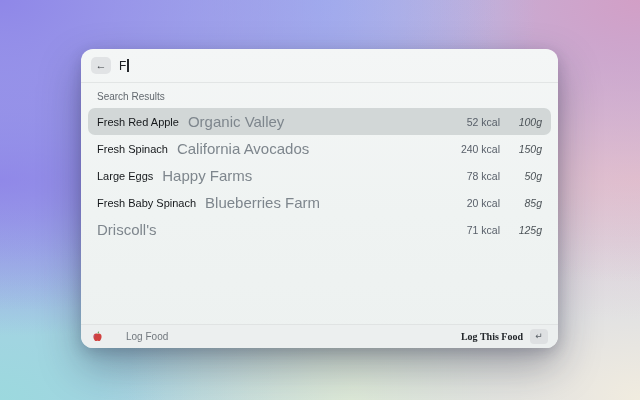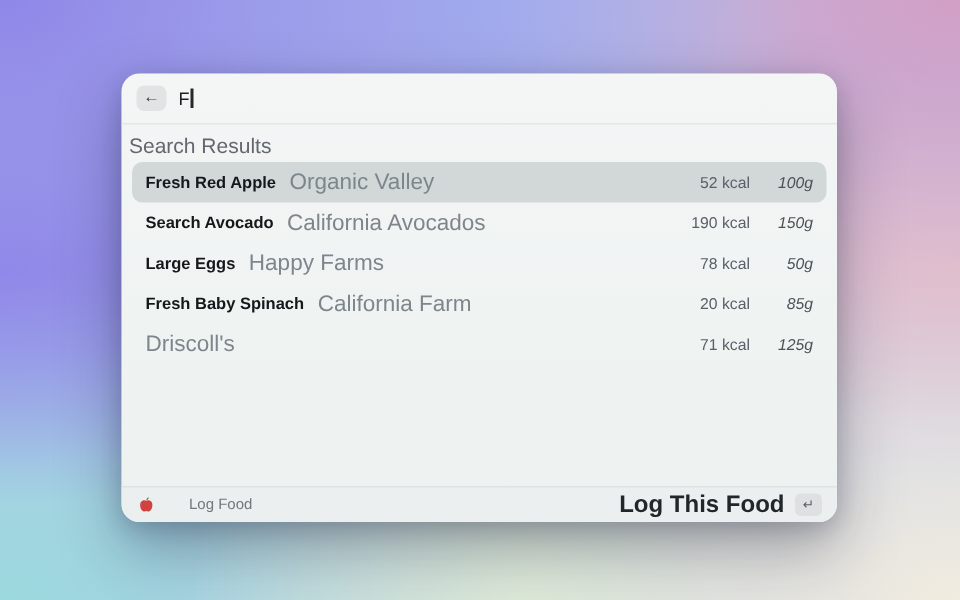--- a/index.html
+++ b/index.html
@@ -61,38 +61,38 @@
     width: 1.5px; height: 13px;
     background: #25282c;
     margin-left: 1px;
   }
 
   .divider { height: 1px; background: #e2e5e5; flex: 0 0 auto; }
 
   
   .section-label {
     margin: 8px 0 5px;
-    padding: 0 5px;
-    font-size: 14px;
+    padding: 0 16px;
+    font-size: 10px;
     line-height: 12px;
     color: #62686e;
   }
 
   
   .list { padding: 0 7px; flex: 0 0 auto; }
   .row {
     height: 27px;
     display: flex;
     align-items: center;
     padding: 0 9px;
     border-radius: 7px;
     gap: 9px;
   }
   .row.selected { background: #d2d7d7; }
-  .row .name  { font-size: 11px; font-weight: 700; color: #15181b; white-space: nowrap; }
+  .row .name  { font-size: 11px; font-weight: 400; color: #15181b; white-space: nowrap; }
   .row .brand { font-size: 15px; color: #7e868d; white-space: nowrap; }
   .row .right { margin-left: auto; display: flex; align-items: flex-start; }
   .row .kcal  { font-size: 10.5px; color: #59606a; min-width: 54px; text-align: right; }
   .row .grams { font-size: 10.5px; color: #4b5257; min-width: 32px; text-align: right; margin-left: 10px; font-style: italic; }
 
   .spacer { flex: 1 1 auto; }
 
   
   .footer {
     flex: 0 0 auto;
@@ -104,21 +104,21 @@
     padding: 0 10px;
   }
   .footer .app { display: flex; align-items: center; gap: 22px; }
   .apple-icon { width: 13px; height: 13px; display: block; }
   .footer .app-label { font-size: 10px; color: #71777d; }
   .footer .action {
     margin-left: auto;
     display: flex; align-items: center; gap: 7px;
     cursor: default;
   }
-  .footer .action-label { font-size: 16px; font-weight: 700; color: #22262a; }
+  .footer .action-label { font-size: 10px; font-weight: 700; color: #22262a; font-family: Liberation Serif, serif; }
   .keycap {
     width: 18px; height: 15px;
     border-radius: 4px;
     background: #dee0e2;
     display: flex; align-items: center; justify-content: center;
     font-size: 9px; color: #5a6067;
     line-height: 1;
   }
 </style>
 </head>
@@ -145,38 +145,38 @@
   <div class="list" id="results-list">
       <div class="row selected">
       <span class="name">Fresh Red Apple</span>
       <span class="brand">Organic Valley</span>
       <span class="right">
         <span class="kcal">52 kcal</span>
         <span class="grams">100g</span>
       </span>
     </div>
       <div class="row">
-      <span class="name">Search Avocado</span>
+      <span class="name">Fresh Spinach</span>
       <span class="brand">California Avocados</span>
       <span class="right">
-        <span class="kcal">190 kcal</span>
+        <span class="kcal">240 kcal</span>
         <span class="grams">150g</span>
       </span>
     </div>
       <div class="row">
       <span class="name">Large Eggs</span>
       <span class="brand">Happy Farms</span>
       <span class="right">
         <span class="kcal">78 kcal</span>
         <span class="grams">50g</span>
       </span>
     </div>
       <div class="row">
       <span class="name">Fresh Baby Spinach</span>
-      <span class="brand">California Farm</span>
+      <span class="brand">Blueberries Farm</span>
       <span class="right">
         <span class="kcal">20 kcal</span>
         <span class="grams">85g</span>
       </span>
     </div>
       <div class="row">
       <span class="brand">Driscoll's</span>
       <span class="right">
         <span class="kcal">71 kcal</span>
         <span class="grams">125g</span>

